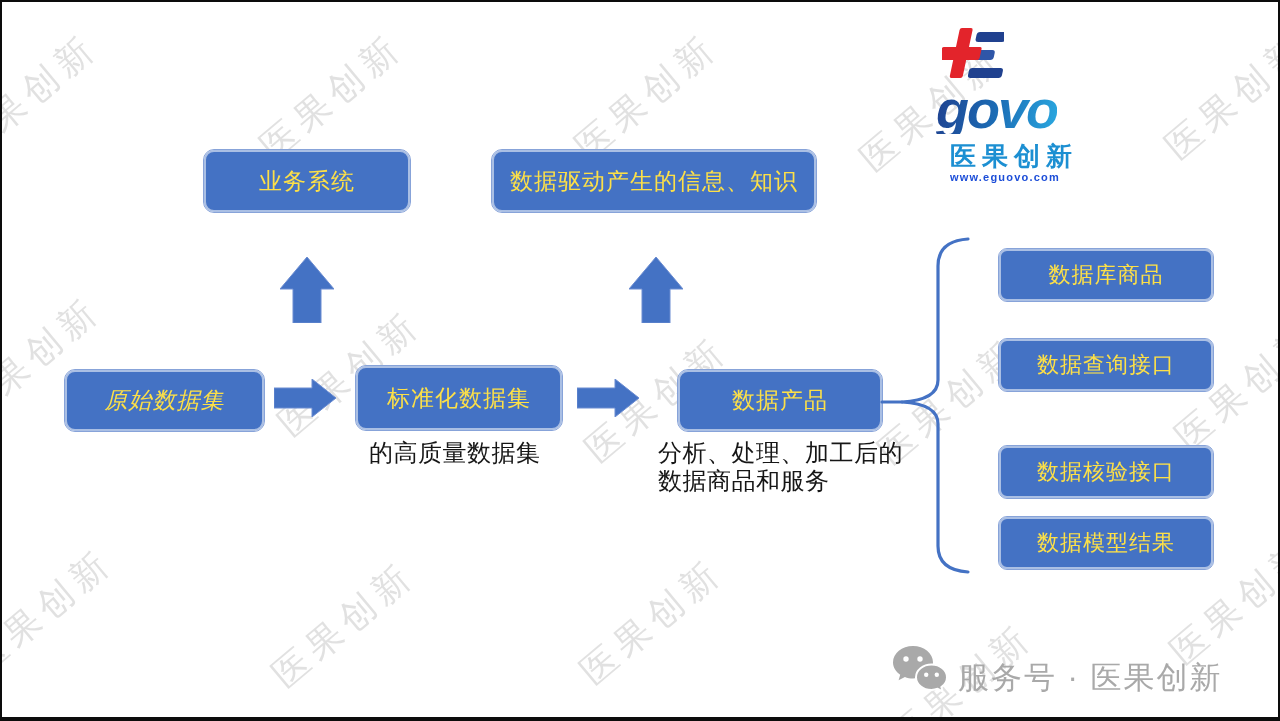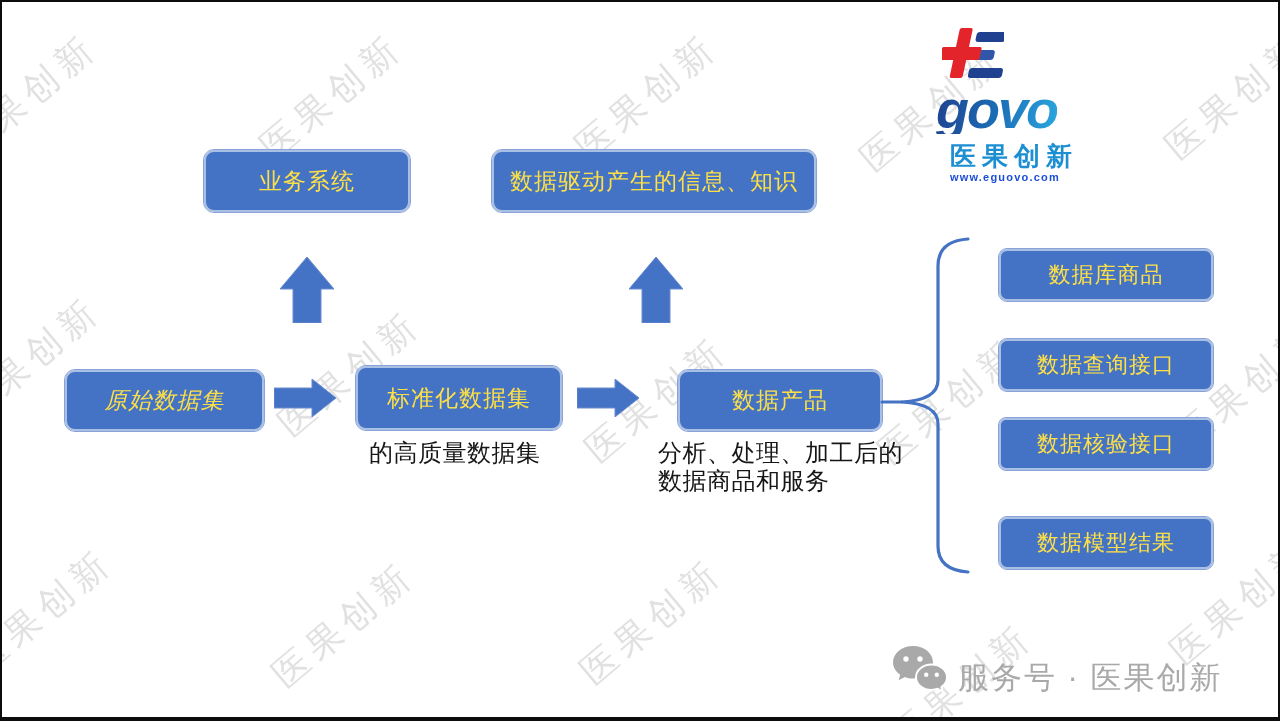--- a/index.html
+++ b/index.html
@@ -44,21 +44,21 @@
     display:flex; align-items:center; justify-content:center;
     color:#fde047; font-size:23px; font-weight:500; letter-spacing:1px;
   }
   .node.biz { left:202px; top:148px; width:206px; height:62px; }
   .node.info{ left:490px; top:148px; width:324px; height:62px; }
   .node.raw { left:63px;  top:368px; width:199px; height:61px;font-style:italic; }
   .node.std { left:354px; top:364px; width:206px; height:64px; }
   .node.prod{ left:676px; top:368px; width:204px; height:61px; }
   .node.out { width:214px; height:52px; left:997px; font-size:22px; border-radius:8px; }
   .node.out1{ top:247px; } .node.out2{ top:337px; }
-  .node.out3{ top:416px;border-radius:7px; } .node.out4{ top:515px; }
+  .node.out3{ top:444px; } .node.out4{ top:515px; }
 
   
   .arrow{ position:absolute; }
   .arrow.up1{ left:278px; top:255px; }
   .arrow.up2{ left:627px; top:255px; }
   .arrow.r1 { left:272px; top:377px; }
   .arrow.r2 { left:575px; top:377px; }
   .brace{ position:absolute; left:878px; top:230px; }
 
   

